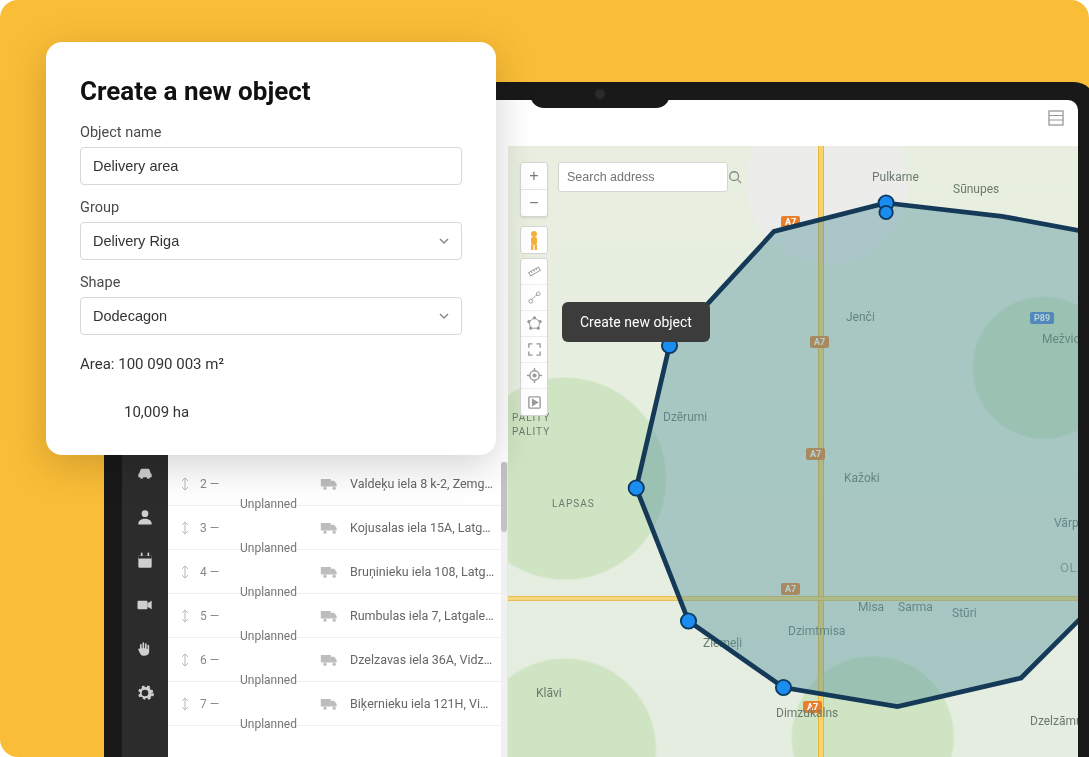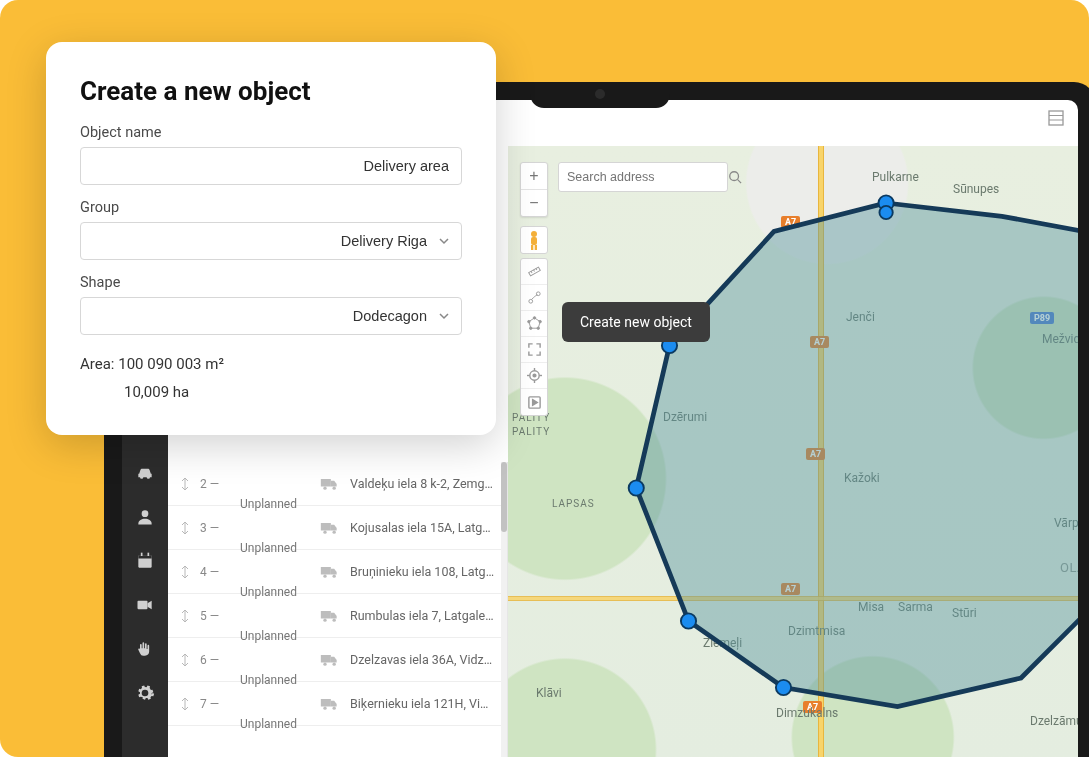--- a/index.html
+++ b/index.html
@@ -72,27 +72,27 @@
   .create-tooltip { position:absolute; left:54px; top:148px; background:#3c3c3c; color:#fff; font-size:14px; padding:12px 18px; border-radius:6px; z-index:6; white-space:nowrap;margin-top:8px; }
 
   .poly { position:absolute; inset:0; z-index:4; }
   .vertex { fill:#1b8cf0; stroke:#0b3a61; stroke-width:2; }
 
   
   .card { position: absolute; left: 46px; top: 42px; width: 450px; background: #fff; border-radius: 16px; box-shadow: 0 10px 40px rgba(0,0,0,.18); padding: 34px 34px 28px; z-index: 50; }
   .card h1 { font-size: 26px; font-weight: 700; color: #111; margin-bottom: 18px; }
   .card label { display:block; font-size: 14.5px; color: #4a4a4a; margin-bottom: 6px; margin-top: 14px; }
   .card label:first-of-type { margin-top: 16px; }
-  .card input[type=text] { width: 100%; height: 38px; border: 1px solid #d7d7d7; border-radius: 4px; padding: 0 12px; font-size: 14.5px; color: #333; outline: none; text-align: right; }
+  .card input[type=text] { width: 100%; height: 38px; border: 1px solid #d7d7d7; border-radius: 4px; padding: 0 12px; font-size: 14.5px; color: #333; outline: none; }
   .card .select { position: relative; }
   .card .select input { padding-right: 34px; cursor: pointer; }
   .card .caret { position: absolute; right: 12px; top: 50%; transform: translateY(-50%); color:#888; pointer-events:none; }
   .card .caret svg{width:12px;height:12px;display:block;}
   .area-block { margin-top: 16px; font-size: 15px; color: #333; line-height: 1.85; }
-  .area-block .indent { padding-left: 44px; }
+  .area-block .indent { padding-left: 44px; margin-top: 20px; }
 </style>
 </head>
 <body>
 
 <div class="stage">
 
   <div class="device">
     <div class="notch">
         <div class="notch-dot"></div>
       </div>

